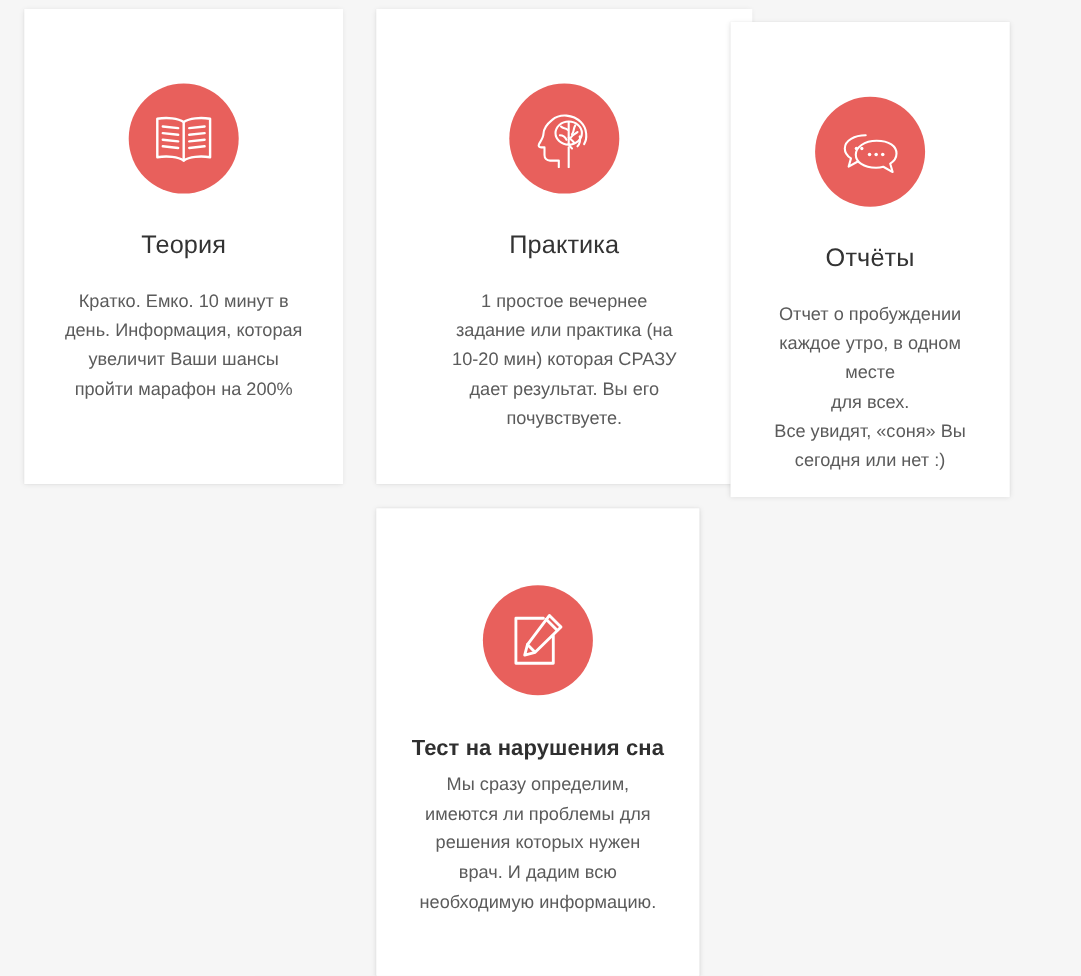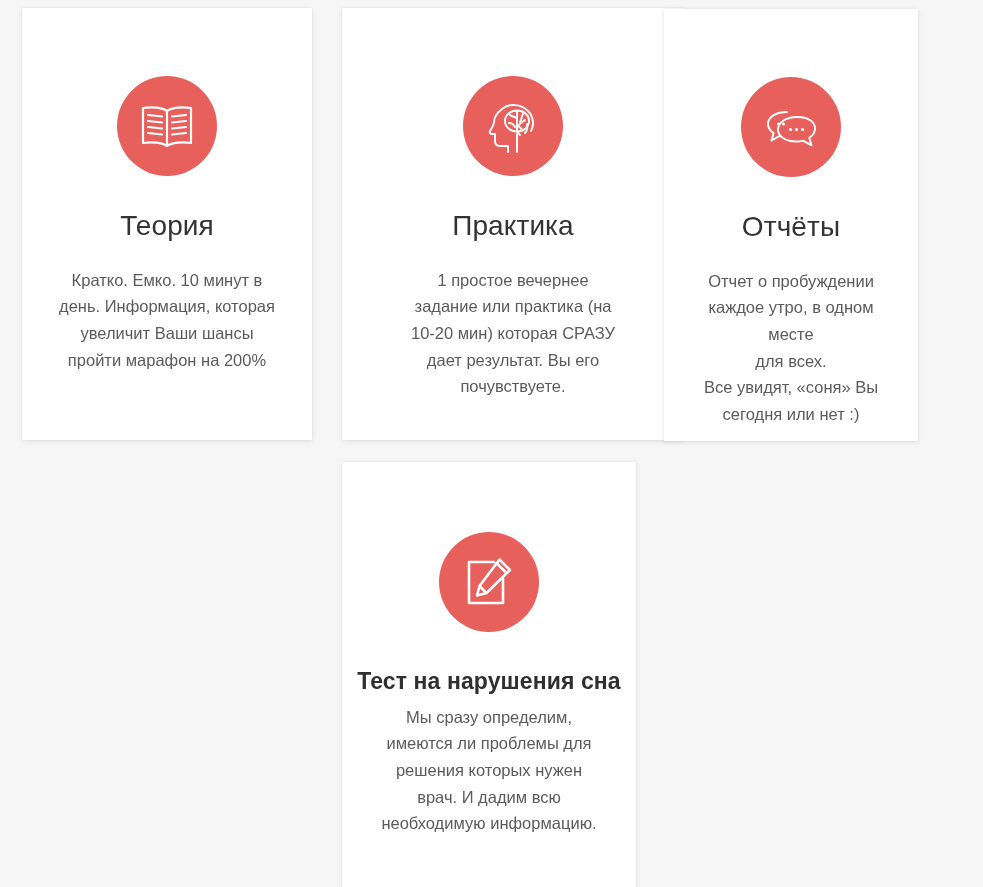--- a/index.html
+++ b/index.html
@@ -24,21 +24,21 @@
   .card {
     position: absolute;
     background: #ffffff;
     box-shadow: 0 1px 5px rgba(0,0,0,0.10), 0 0 1px rgba(0,0,0,0.08);
     box-sizing: border-box;
     overflow: hidden;
   }
 
   .card.c1 { left: 22px;  top: 8px;   width: 290px; height: 432px; }
   .card.c2 { left: 342px; top: 8px;   width: 342px; height: 432px; }
-  .card.c3 { left: 664px; top: 9px;   width: 254px; height: 432px; }
+  .card.c3 { left: 664px; top: 20px;   width: 254px; height: 432px; }
   .card.c4 { left: 342px; top: 462px; width: 294px; height: 432px; }
 
   .icon-wrap {
     display: flex;
     justify-content: center;
     align-items: center;
     margin-top: 68px;
   }
   .card.c4 .icon-wrap { margin-top: 70px; }
 
@@ -51,28 +51,28 @@
     align-items: center;
     justify-content: center;
   }
   .icon-circle svg {
     display: block;
   }
 
   .card-title {
     text-align: center;
     color: #333333;
-    font-size: 28px;
+    font-size: 23px;
     font-weight: 400;
     margin-top: 33px;
     line-height: 1.2;
     letter-spacing: 0.1px;
   }
   .card.c4 .card-title {
-    font-size: 23px;
+    font-size: 20px;
     font-weight: 700;
     color: #2f2f2f;
     margin-top: 36px;
   }
 
   .card-body {
     text-align: center;
     color: #5b5b5b;
     font-size: 16.5px;
     line-height: 1.62;

